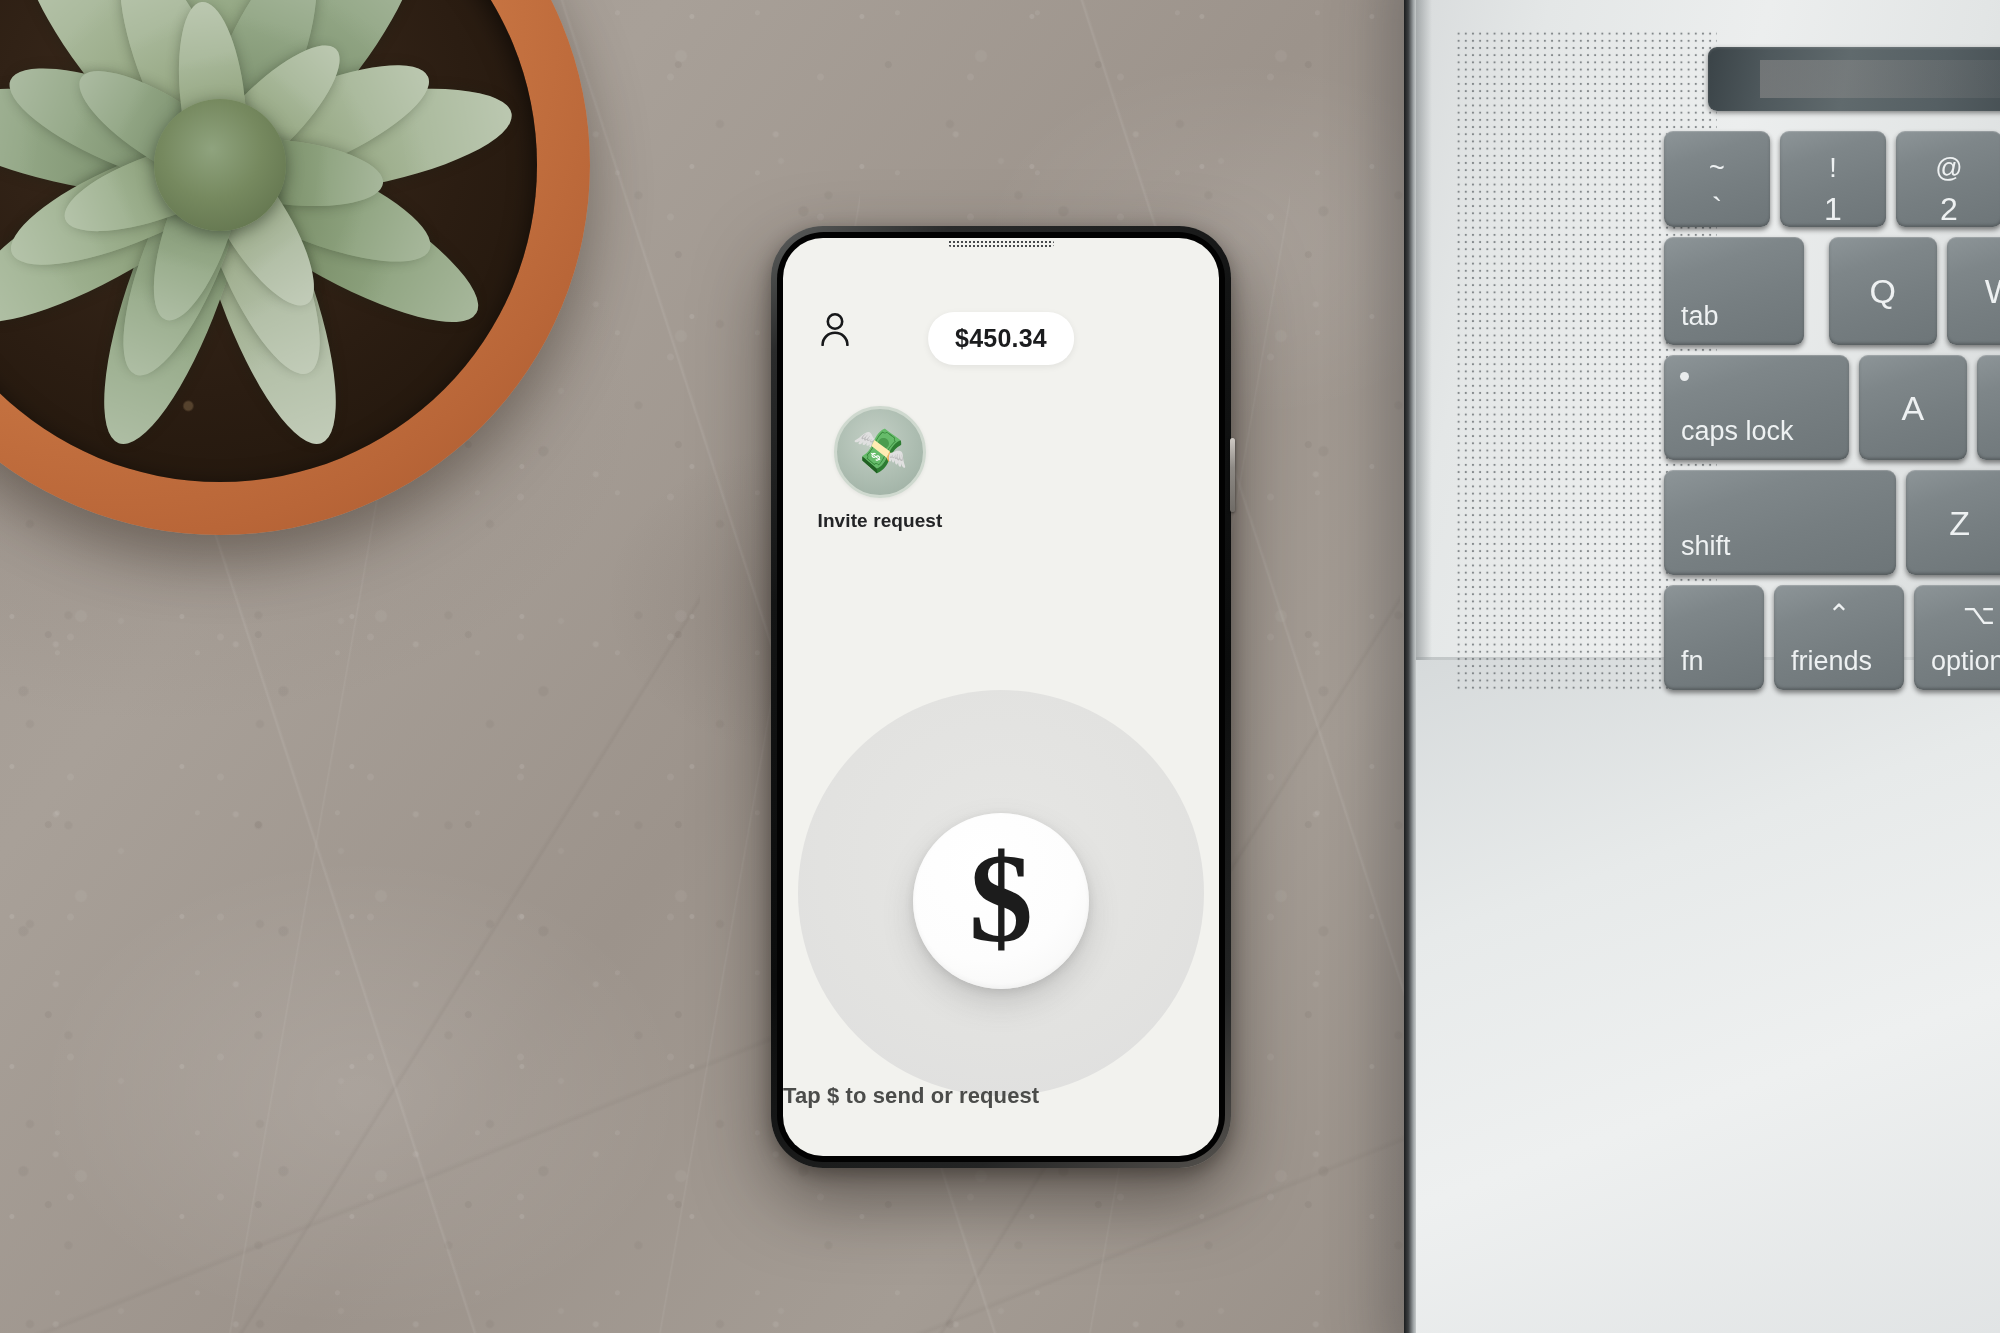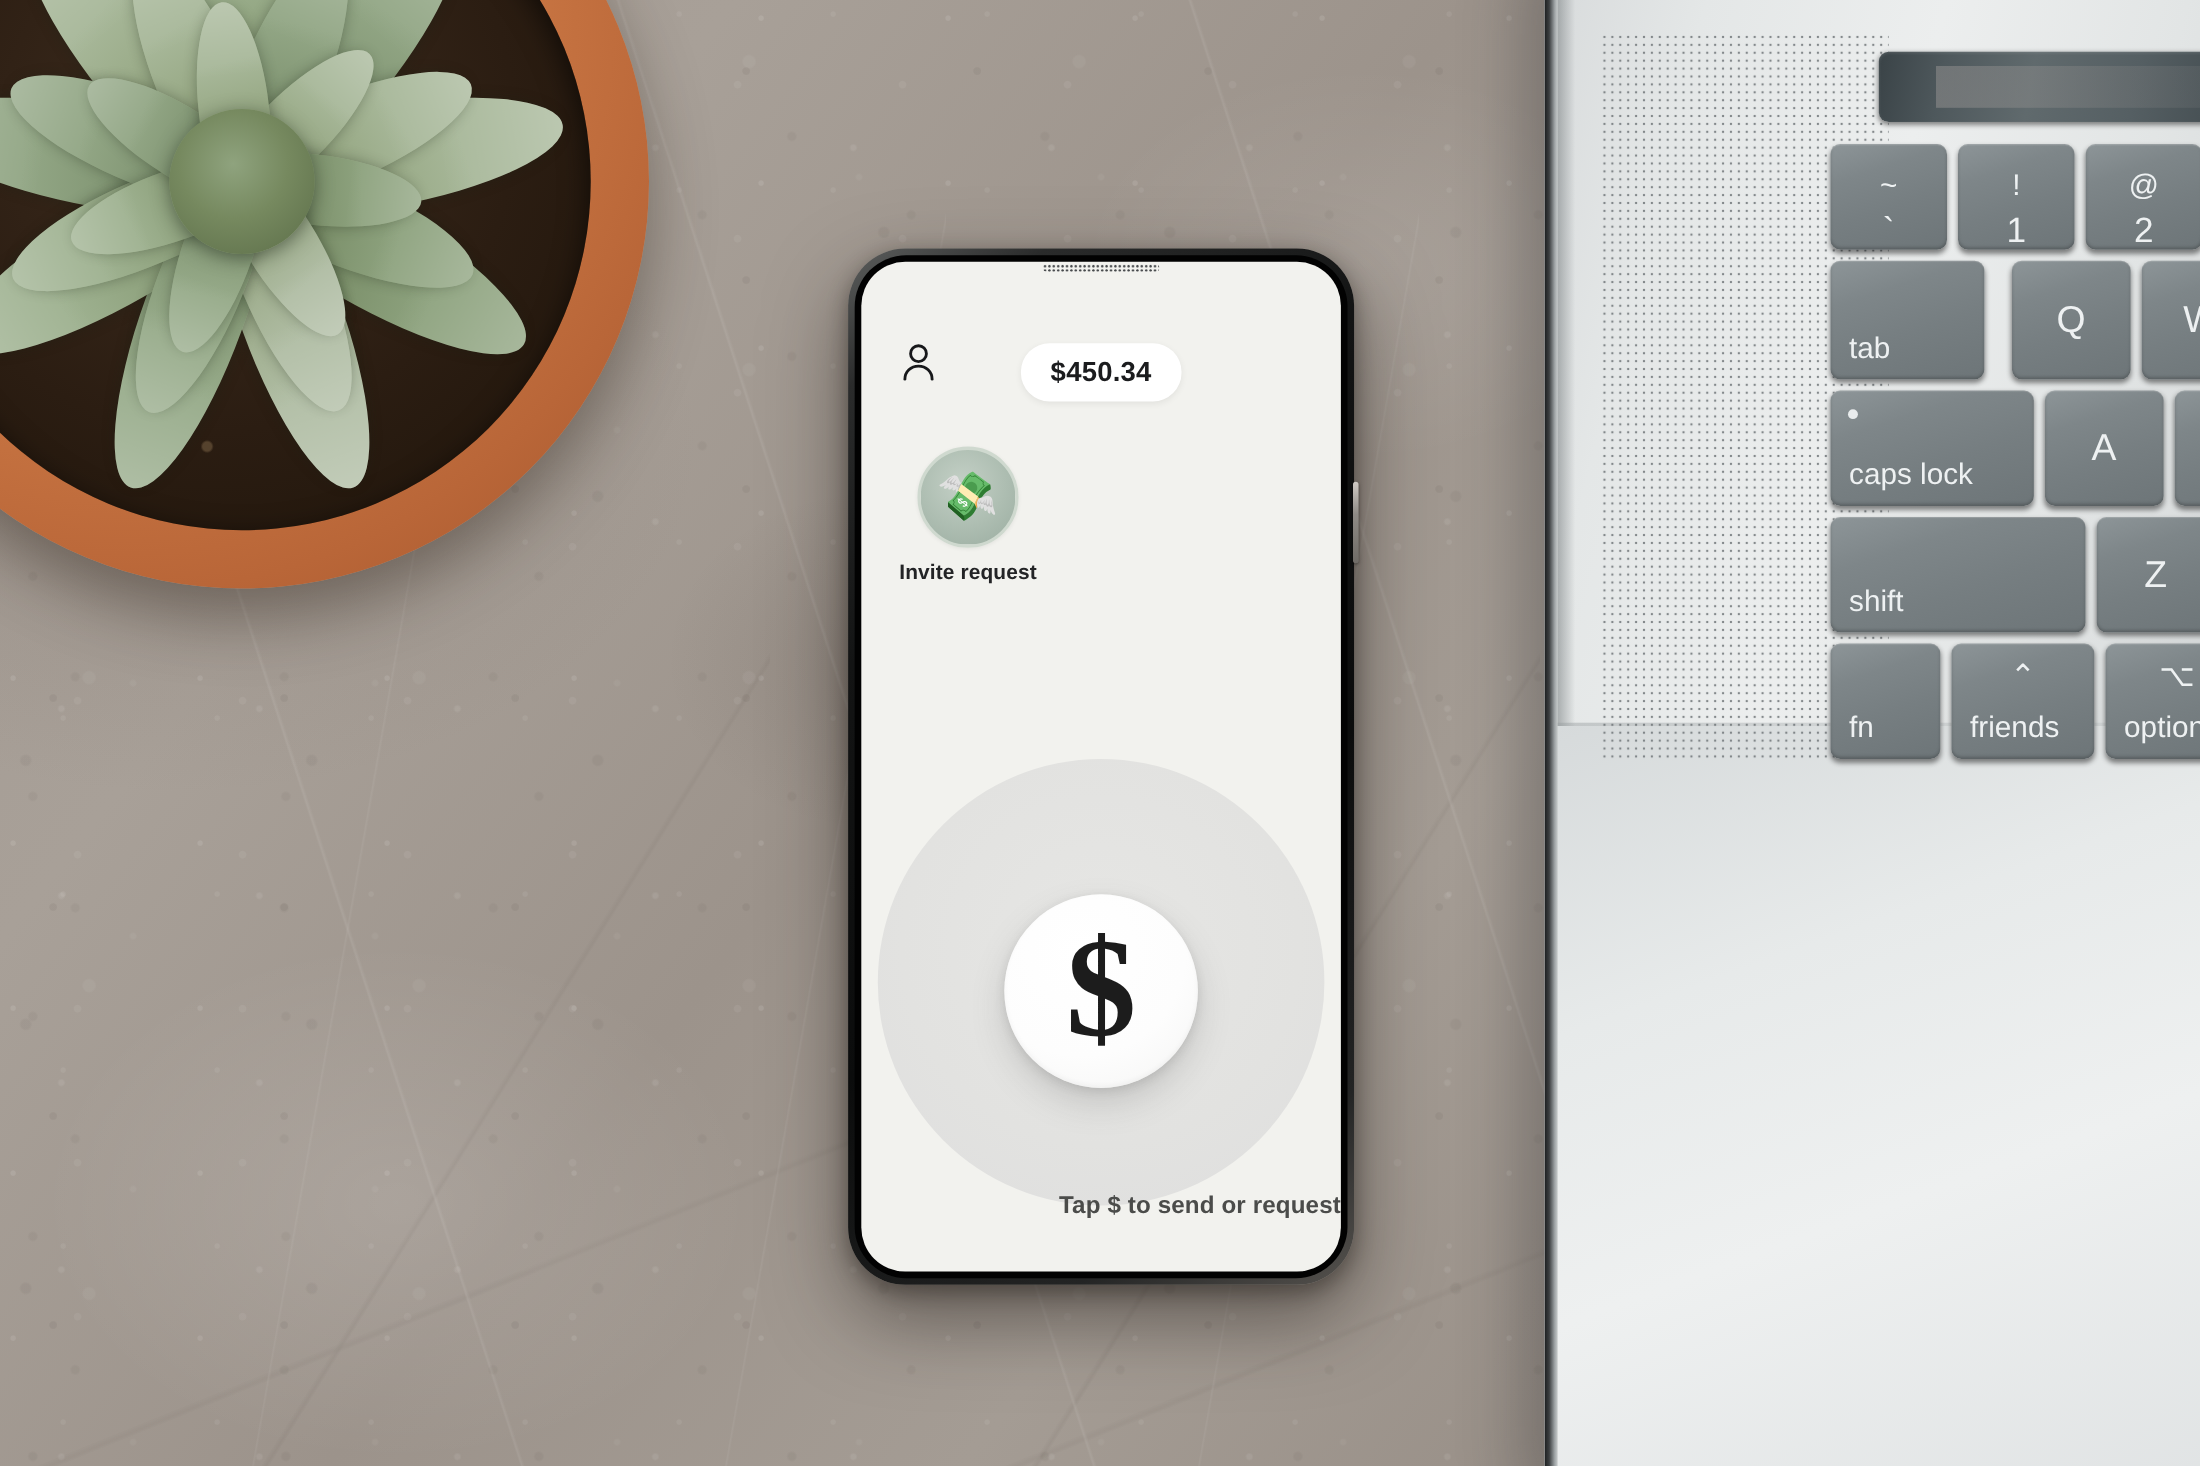--- a/index.html
+++ b/index.html
@@ -266,21 +266,21 @@
     cursor:pointer;
   }
   #dollar-glyph {
     font-family:"Liberation Serif", serif;
     font-size:128px; font-weight:700; color:#1c1c1c;
     line-height:1; margin-top:-6px;
   }
 
   #hint {
     position:absolute; left:0; right:0; top:845px;
-    text-align:right;
+    text-align:left;
     font-size:22px; font-weight:700; color:#4b4c4a; letter-spacing:.1px;
   }
 </style>
 </head>
 <body>
 
 <div id="desk">
   <div id="desk-grain"></div>
   <div id="desk-scratches"></div>
 </div>

